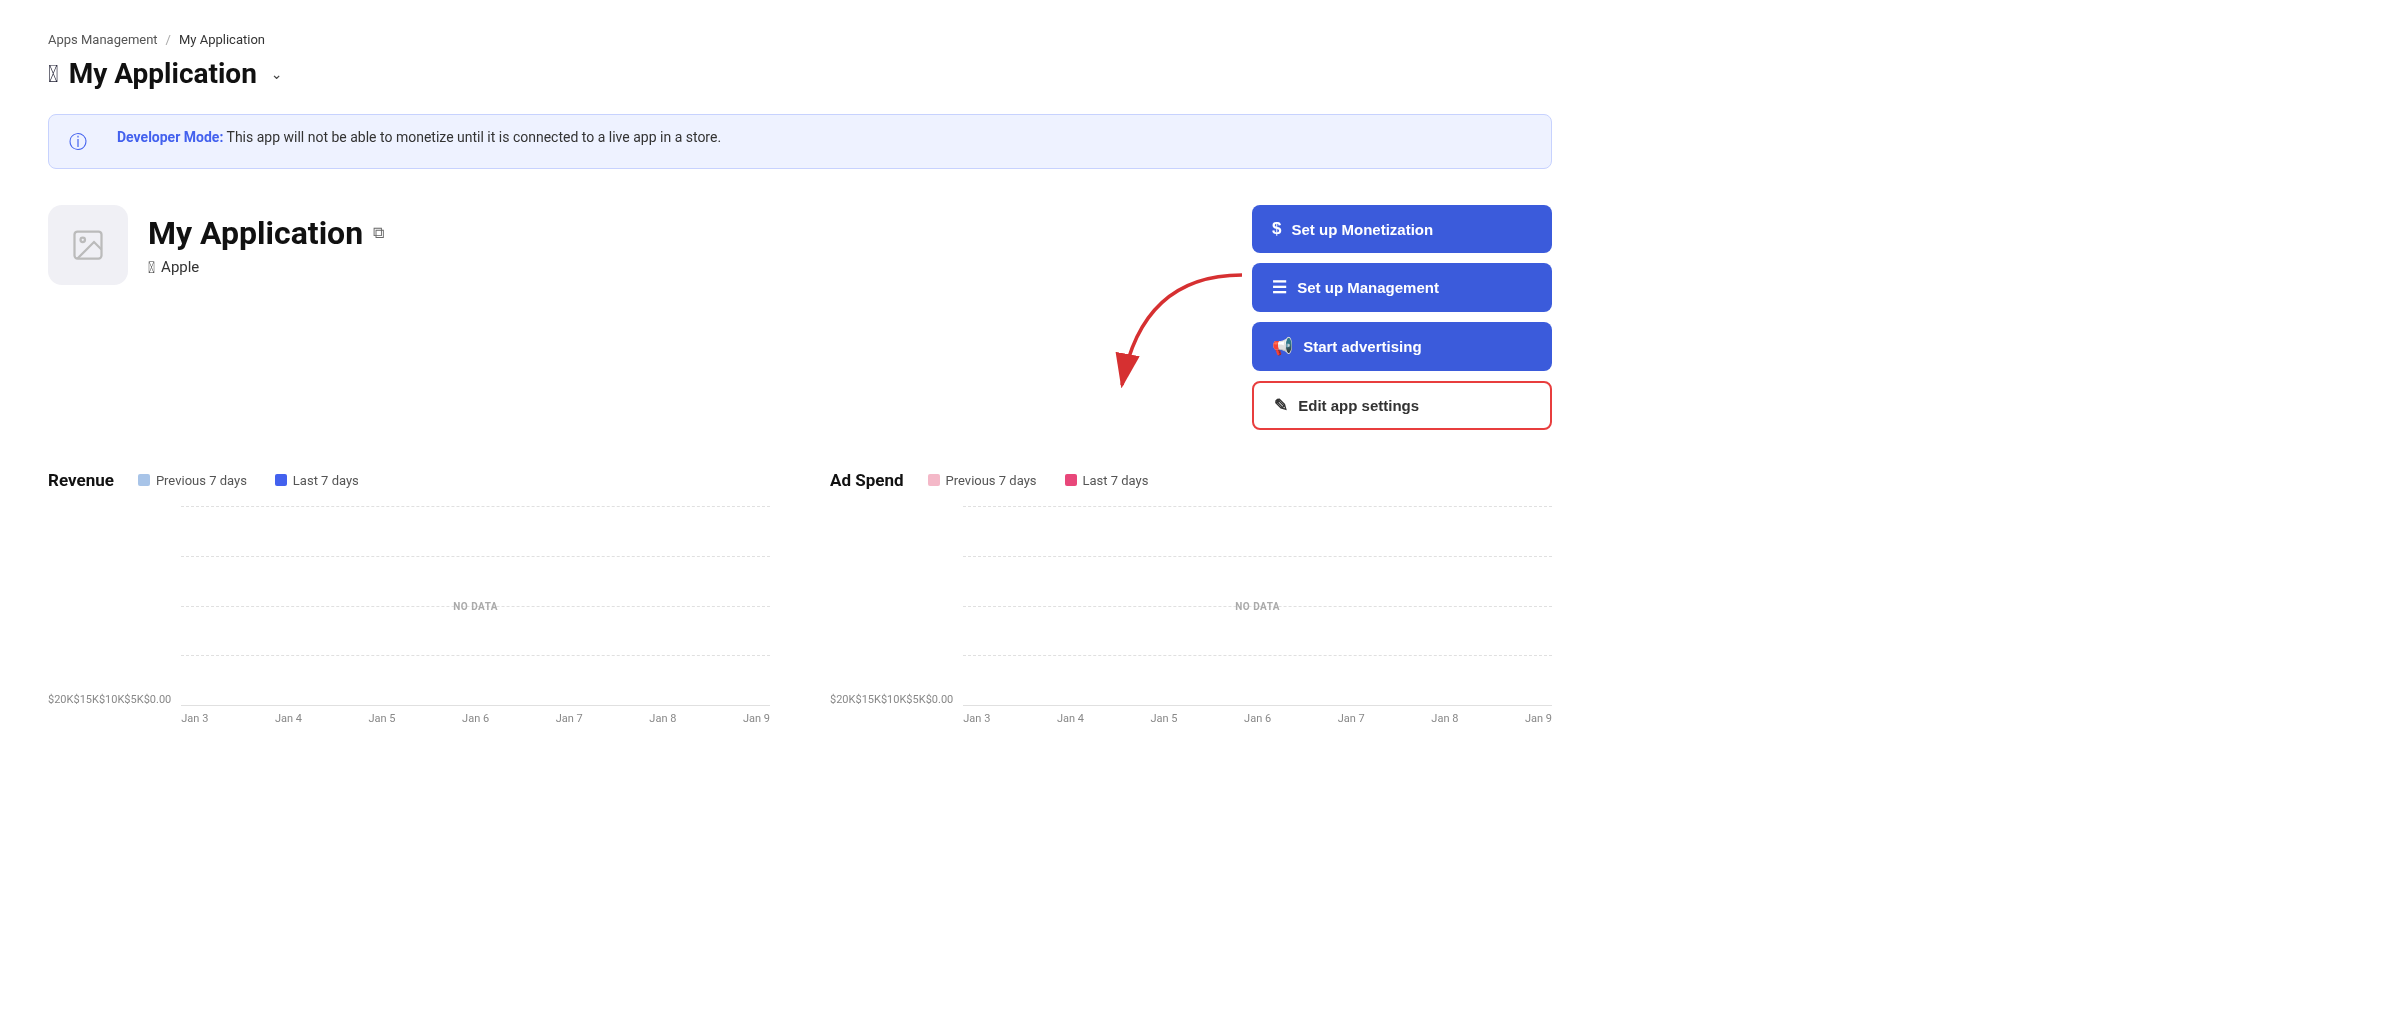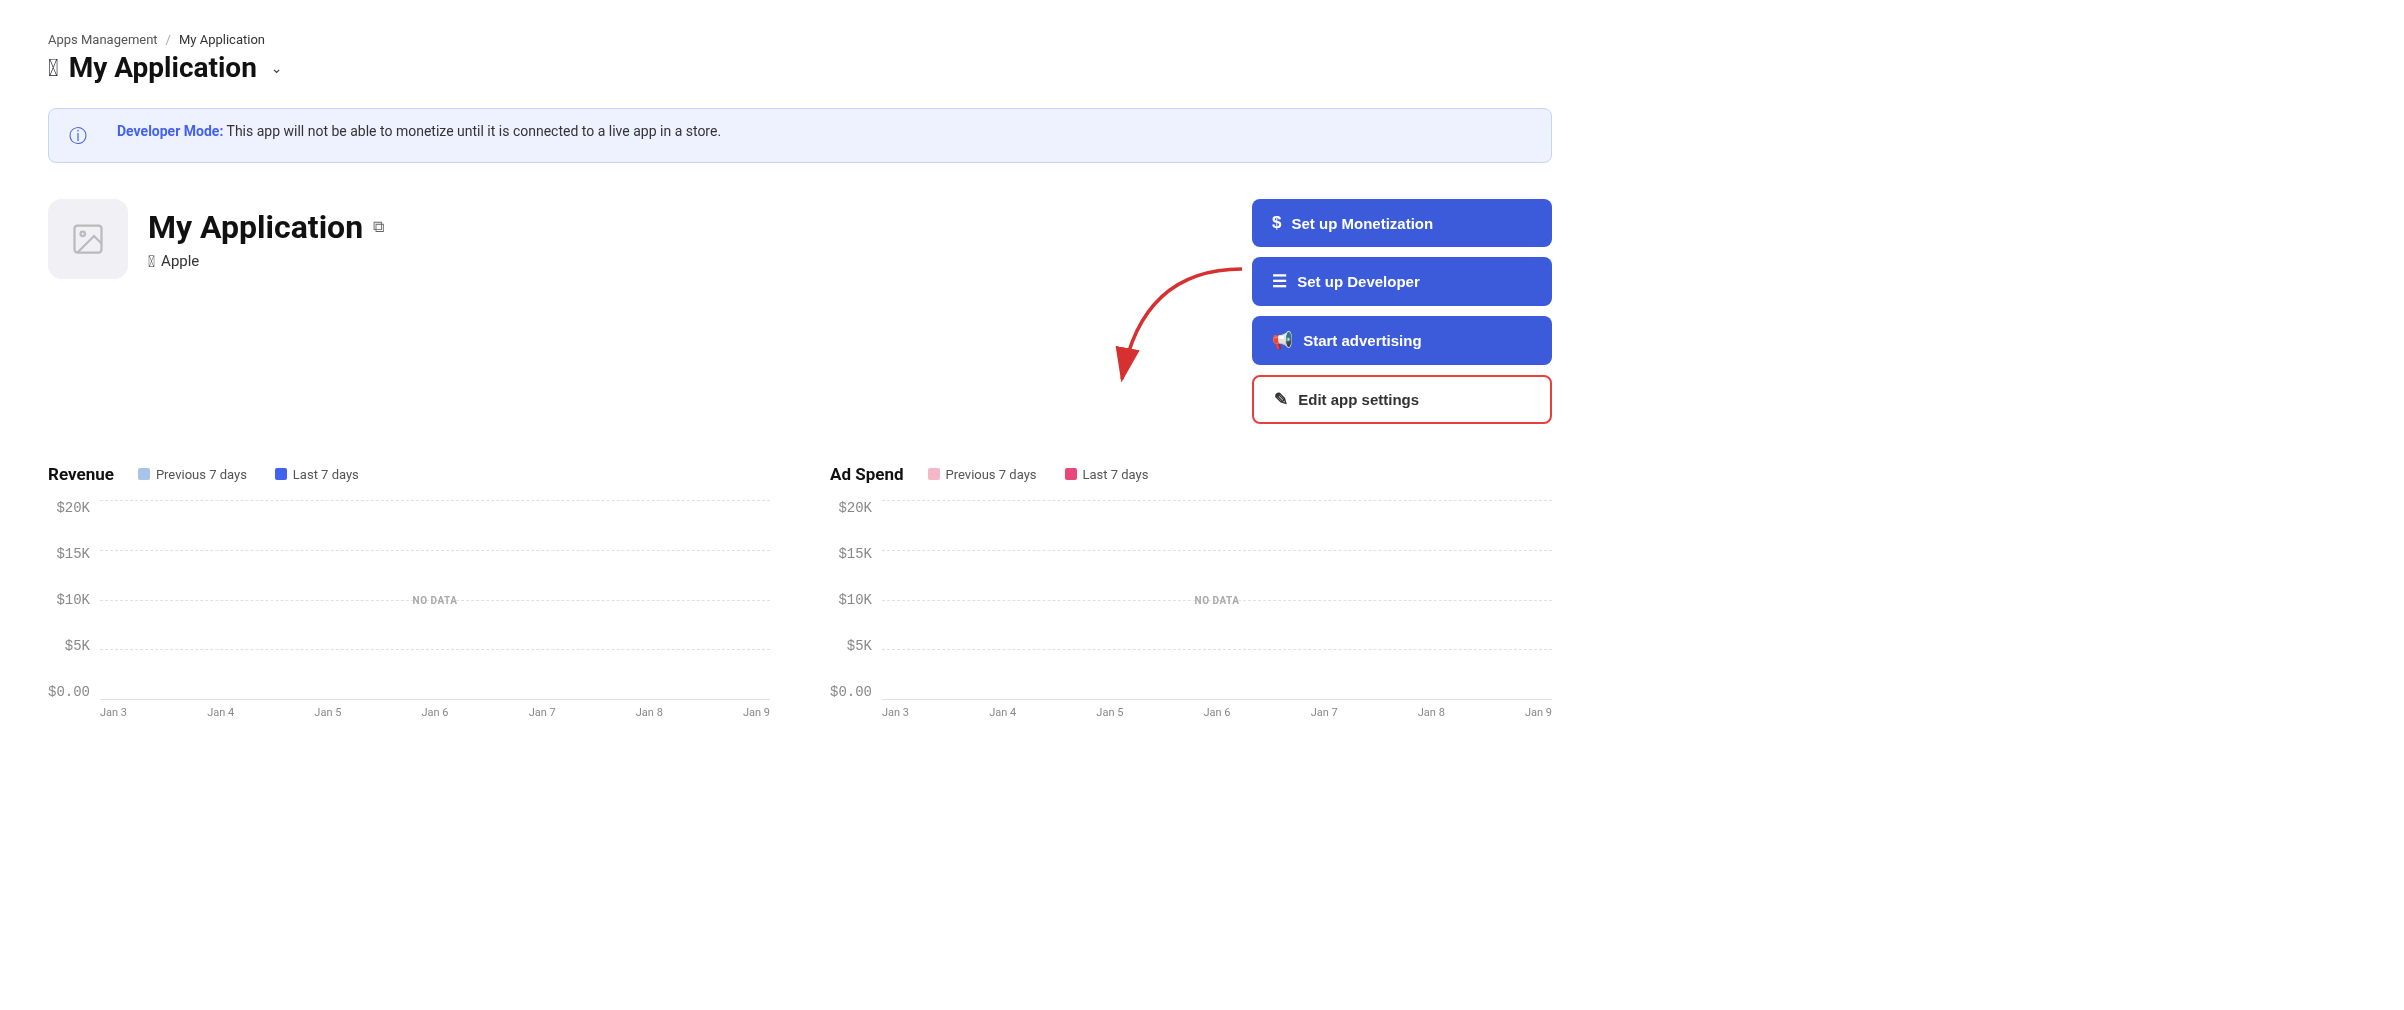--- a/index.html
+++ b/index.html
@@ -15,21 +15,21 @@
       max-width: 1600px;
     }
 
     
     .breadcrumb {
       display: flex;
       align-items: center;
       gap: 8px;
       font-size: 13px;
       color: #555;
-      margin-bottom: 4px;
+      margin-bottom: 10px;
     }
     .breadcrumb-link {
       color: #555;
       text-decoration: none;
     }
     .breadcrumb-sep {
       color: #aaa;
     }
     .breadcrumb-current {
       color: #333;
@@ -220,28 +220,27 @@
       flex-shrink: 0;
     }
 
     
     .chart-area {
       display: flex;
       gap: 0;
     }
     .chart-y-axis {
       display: flex;
-      flex-direction: column;
+      flex-direction: row;
       justify-content: space-between;
       align-items: flex-end;
       padding-right: 10px;
       height: 200px;
-      font-size: 14px;
+      font-size: 11px;
       color: #888;
-      font-family: Liberation Mono, monospace;
     }
     .chart-body {
       flex: 1;
       position: relative;
     }
     .chart-grid {
       height: 200px;
       border-bottom: 1px solid #e0e0e0;
       position: relative;
     }
@@ -334,21 +333,21 @@
         <path d="M 140,10 Q 40,10 20,120" stroke="#d63031" stroke-width="3.5" fill="none" marker-end="url(#arrowhead)"></path>
       </svg>
 
       <div class="action-buttons">
         <button class="btn-primary">
           <span class="btn-icon">$</span>
           <span>Set up Monetization</span>
         </button>
         <button class="btn-primary">
           <span class="btn-icon">☰</span>
-          <span>Set up Developer</span>
+          <span>Set up Management</span>
         </button>
         <button class="btn-primary">
           <span class="btn-icon">📢</span>
           <span>Start advertising</span>
         </button>
         <button class="btn-secondary">
           <span class="btn-icon">✎</span>
           <span>Edit app settings</span>
         </button>
       </div>

